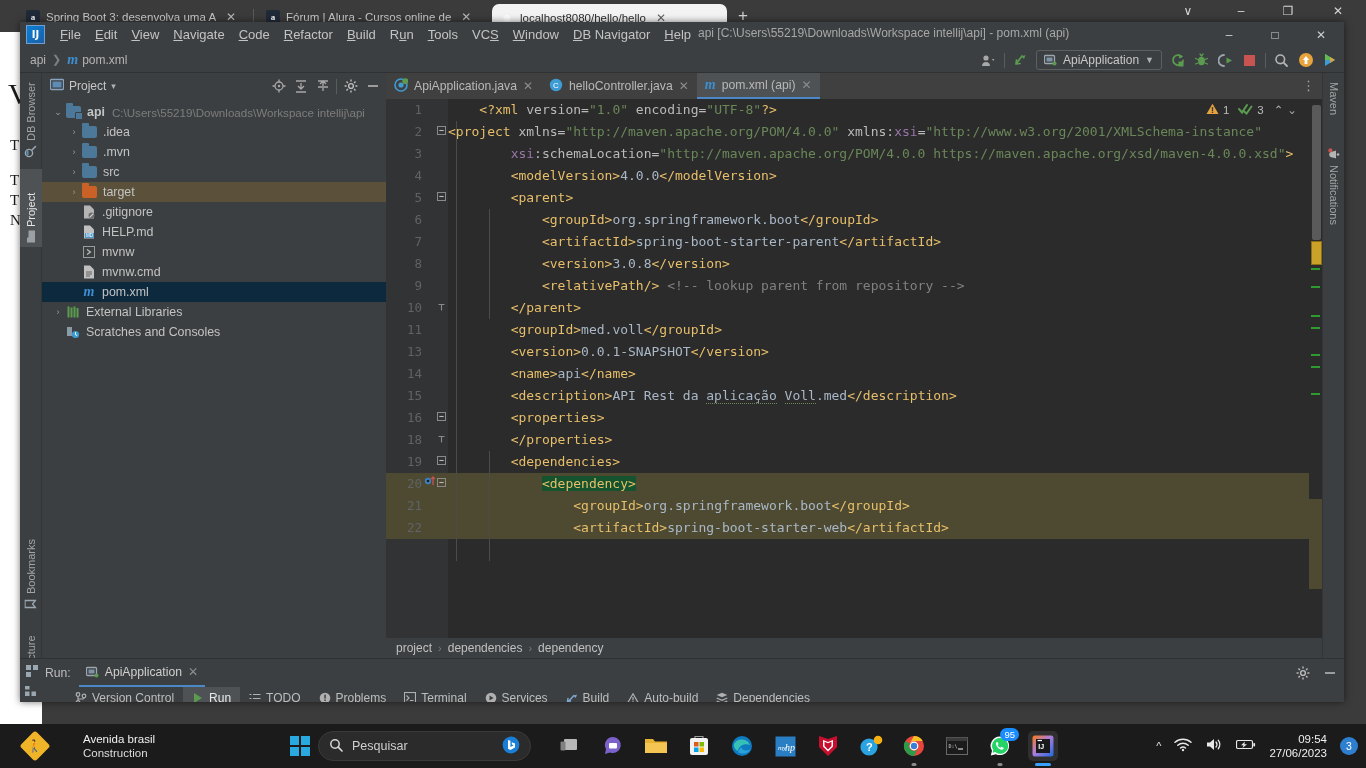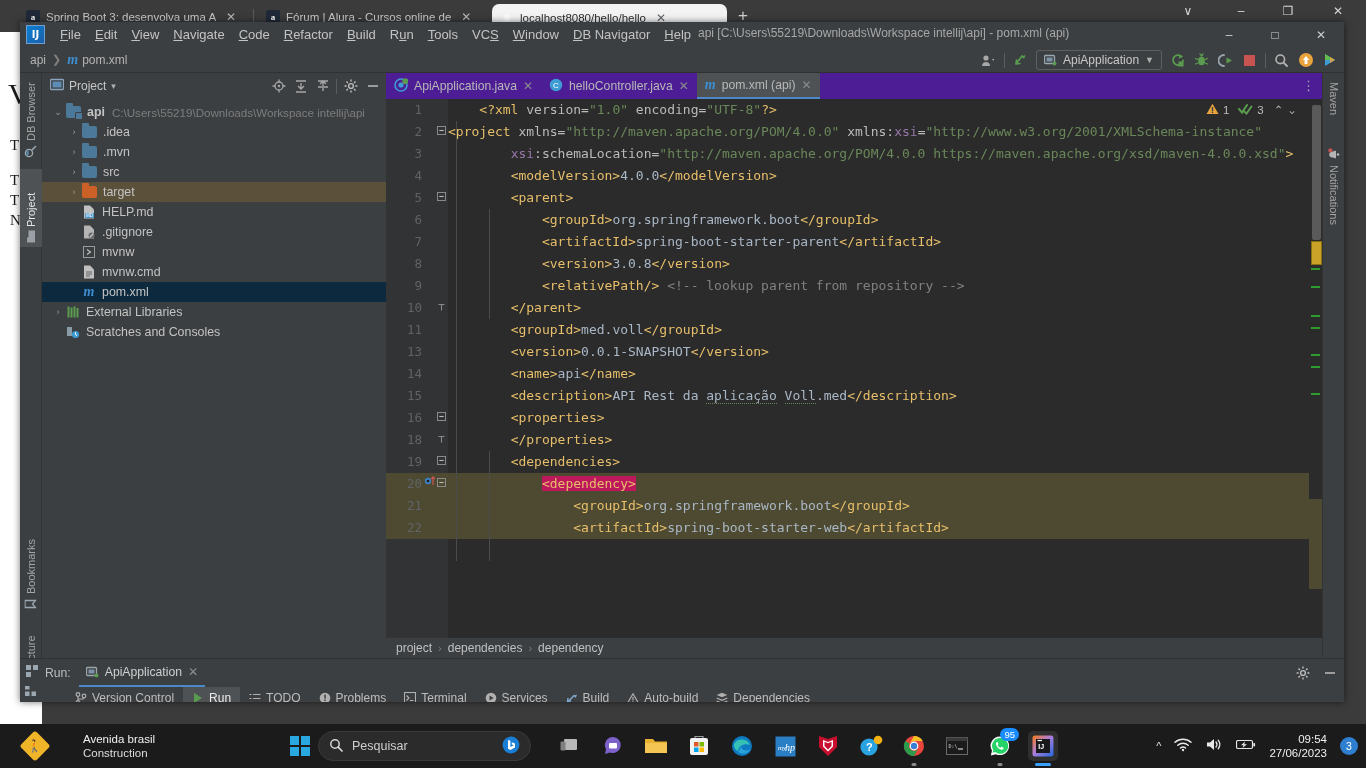--- a/index.html
+++ b/index.html
@@ -144,21 +144,21 @@
   .fld.blue { background: #4c7899; border-radius: 1px 2px 2px 2px; }
   .fld.orange { background: #cc6127; border-radius: 1px 2px 2px 2px; }
   .fld::before { content:""; position:absolute; left:0; top:-3px; width:7px; height:3px; border-radius:1px 1px 0 0; background: inherit; }
   .fld.mod::after { content:""; position:absolute; right:-2px; bottom:-2px; width:6px; height:6px; background:#4c7899; border:1px solid #3c3f41; border-radius:1px; }
   .fico { width: 14px; height: 14px; flex: 0 0 14px; margin-right: 6px; display:flex; align-items:center; justify-content:center; font-size: 9px; }
   .tlbl { color: #c3c3c3; }
   .tpath { color: #7d7d7d; margin-left: 7px; font-size: 11.6px; }
 
   
   .editor { flex: 1; background: #2b2b2b; display: flex; flex-direction: column; position: relative; min-width: 0; }
-  .etabs { height: 26px; background: #4c1d95; display: flex; align-items: stretch; position: relative; }
+  .etabs { height: 26px; background: #404040; display: flex; align-items: stretch; position: relative; }
   .etab { display: flex; align-items: center; gap: 6px; padding: 0 8px; color: #b8b8b8; font-size: 12.2px; white-space: nowrap; }
   .etab.active { background: #4e5254; border-bottom: 2px solid #4a88c7; }
   .etab .x { color: #8d8d8d; font-size: 12px; }
   .etabs .more { position: absolute; right: 6px; top: 5px; color: #a8a8a8; font-size: 13px; letter-spacing: 1px; }
 
   .codewrap { flex: 1; position: relative; background: #2b2b2b; overflow: hidden; }
   .insp-strip {
     position: absolute; right: 25px; top: 2px; height: 18px;
     display: flex; align-items: center; gap: 4px; z-index: 5;
     font-size: 11.5px; color: #bdbdbd;
@@ -183,21 +183,21 @@
   .ln.hl { background: #4e4a32; }
   .ln .fold { position: absolute; left: 50px; width: 11px; text-align: center; color: #8a8a8a; font-size: 9px; line-height: 22px; }
   .ln .bp { position: absolute; left: 38px; color: #cc5252; font-size: 11px; }
   .tag { color: #e8bf6a; }
   .attr { color: #bababa; }
   .ns { color: #9876aa; }
   .str { color: #6a8759; }
   .txt { color: #a9b7c6; }
   .num0 { color: #6897bb; }
   .cmt { color: #808080; }
-  .sel-tok { background: #be185d; }
+  .sel-tok { background: #14532d; }
   .squig { border-bottom: 1px dotted #6a8759; }
 
   .indent-guide { position: absolute; top: 0; bottom: 0; width: 1px; background: #4b4b4b; }
 
   
   .markerbar { position: absolute; right: 0; top: 0; width: 13px; height: 100%; background: #2b2b2b; }
   .mkr { position: absolute; left: 2px; width: 9px; height: 2px; background: #2e9b2e; }
   .sbthumb { position: absolute; right: 1px; width: 9px; background: #5a5a5a; border-radius: 2px; }
   .sbhl { position: absolute; right: 0px; width: 11px; background: #c9a227; border: 1px solid #8d7010; }
   .olive-band { position: absolute; right: 0; width: 13px; background: #4e4a32; }
@@ -504,36 +504,36 @@
             <span class="tlbl">src</span>
           </div>
           <div class="trow sel-olive" style="padding-left:24px;">
             <span class="arrow">›</span>
             <span class="fld orange"></span>
             <span class="tlbl">target</span>
           </div>
           <div class="trow" style="padding-left:40px;">
             <span class="fico">
               <svg width="12" height="14" viewBox="0 0 12 14">
+                  <path d="M1 0.5h6l4 4v9H1z" fill="#b5b5b5"></path>
+                  <circle cx="8.5" cy="10.5" r="3" fill="#6d6d6d"></circle>
+                  <path d="M6.6 12.4l3.8-3.8" stroke="#cfcfcf" stroke-width="1.2"></path>
+                </svg>
+            </span>
+            <span class="tlbl">.gitignore</span>
+          </div>
+          <div class="trow" style="padding-left:40px;">
+            <span class="fico">
+              <svg width="12" height="14" viewBox="0 0 12 14">
                   <path d="M1 0.5h6l4 4v9H1z" fill="#c0c0c0"></path>
                   <rect x="2" y="8" width="9" height="5" fill="#4e97c7"></rect>
                   <text x="3" y="12.2" font-size="4.6" fill="#fff" font-family="sans-serif">MD</text>
                 </svg>
             </span>
             <span class="tlbl">HELP.md</span>
-          </div>
-          <div class="trow" style="padding-left:40px;">
-            <span class="fico">
-              <svg width="12" height="14" viewBox="0 0 12 14">
-                  <path d="M1 0.5h6l4 4v9H1z" fill="#b5b5b5"></path>
-                  <circle cx="8.5" cy="10.5" r="3" fill="#6d6d6d"></circle>
-                  <path d="M6.6 12.4l3.8-3.8" stroke="#cfcfcf" stroke-width="1.2"></path>
-                </svg>
-            </span>
-            <span class="tlbl">.gitignore</span>
           </div>
           <div class="trow" style="padding-left:40px;">
             <span class="fico">
               <svg width="12" height="12" viewBox="0 0 12 12">
                   <rect x="0.5" y="0.5" width="11" height="11" fill="none" stroke="#9a9a9a" stroke-width="1"></rect>
                   <path d="M4 3.5 L7.5 6 L4 8.5" stroke="#c0c0c0" stroke-width="1.2" fill="none"></path>
                 </svg>
             </span>
             <span class="tlbl">mvnw</span>
           </div>

